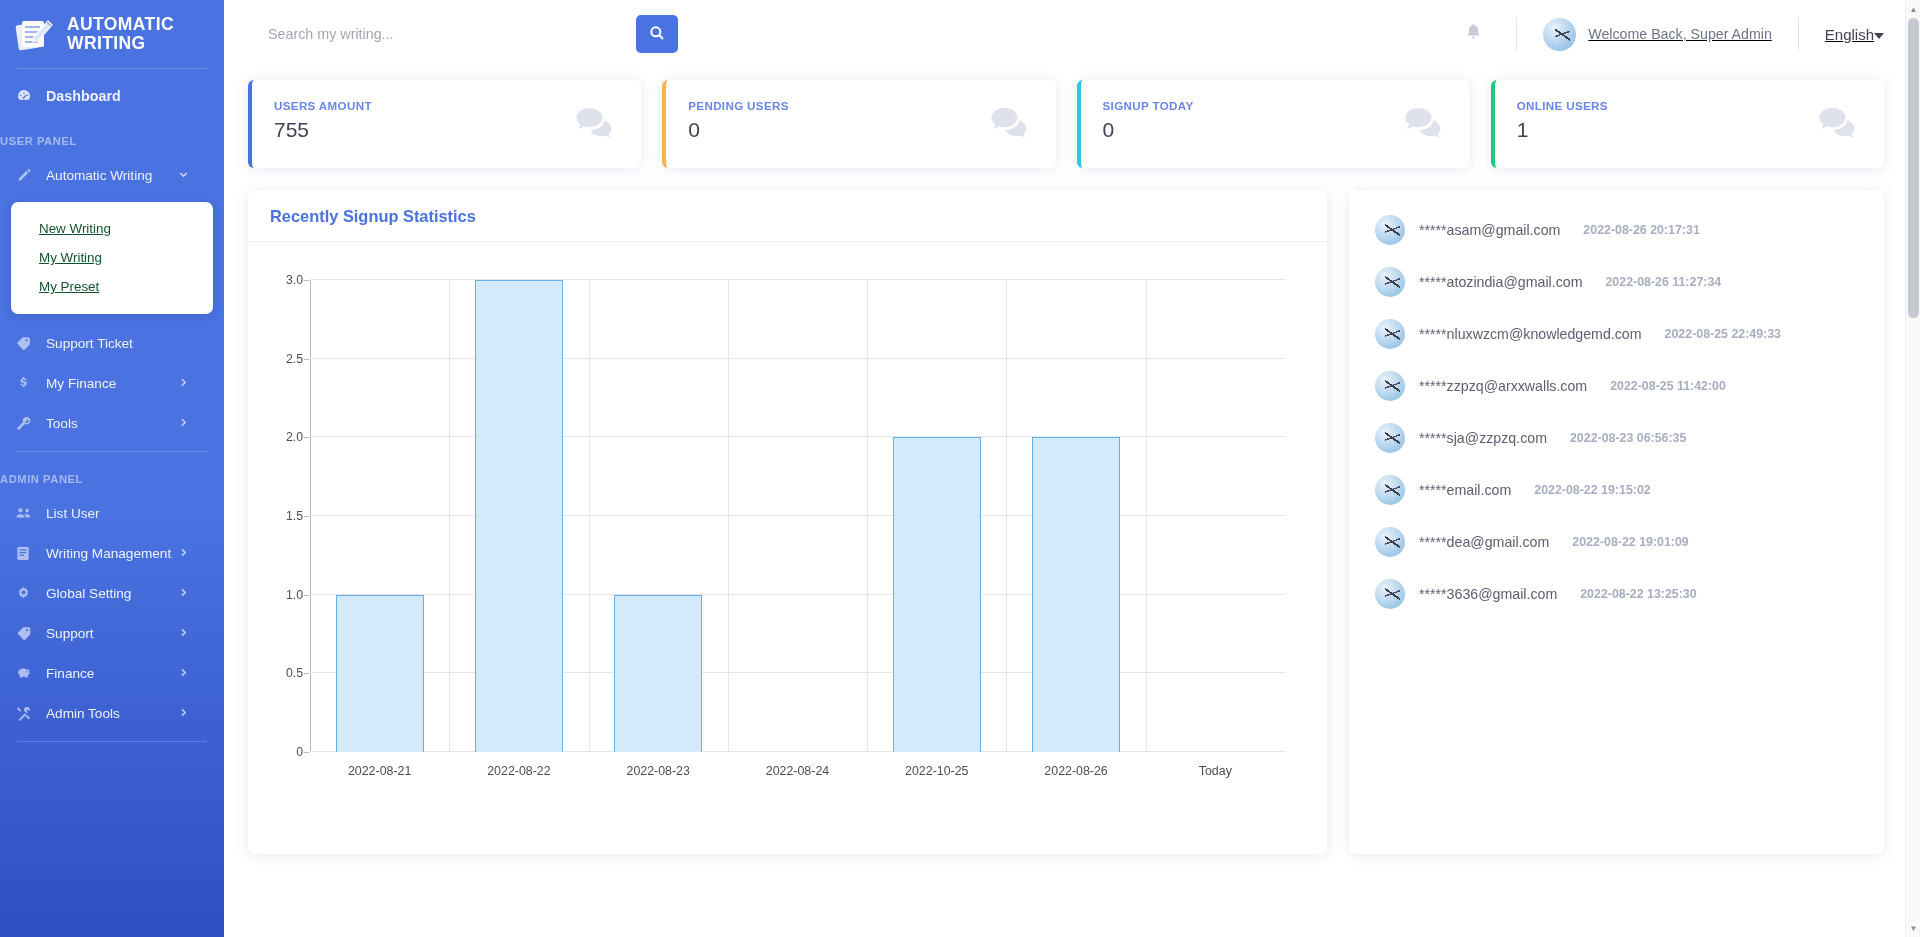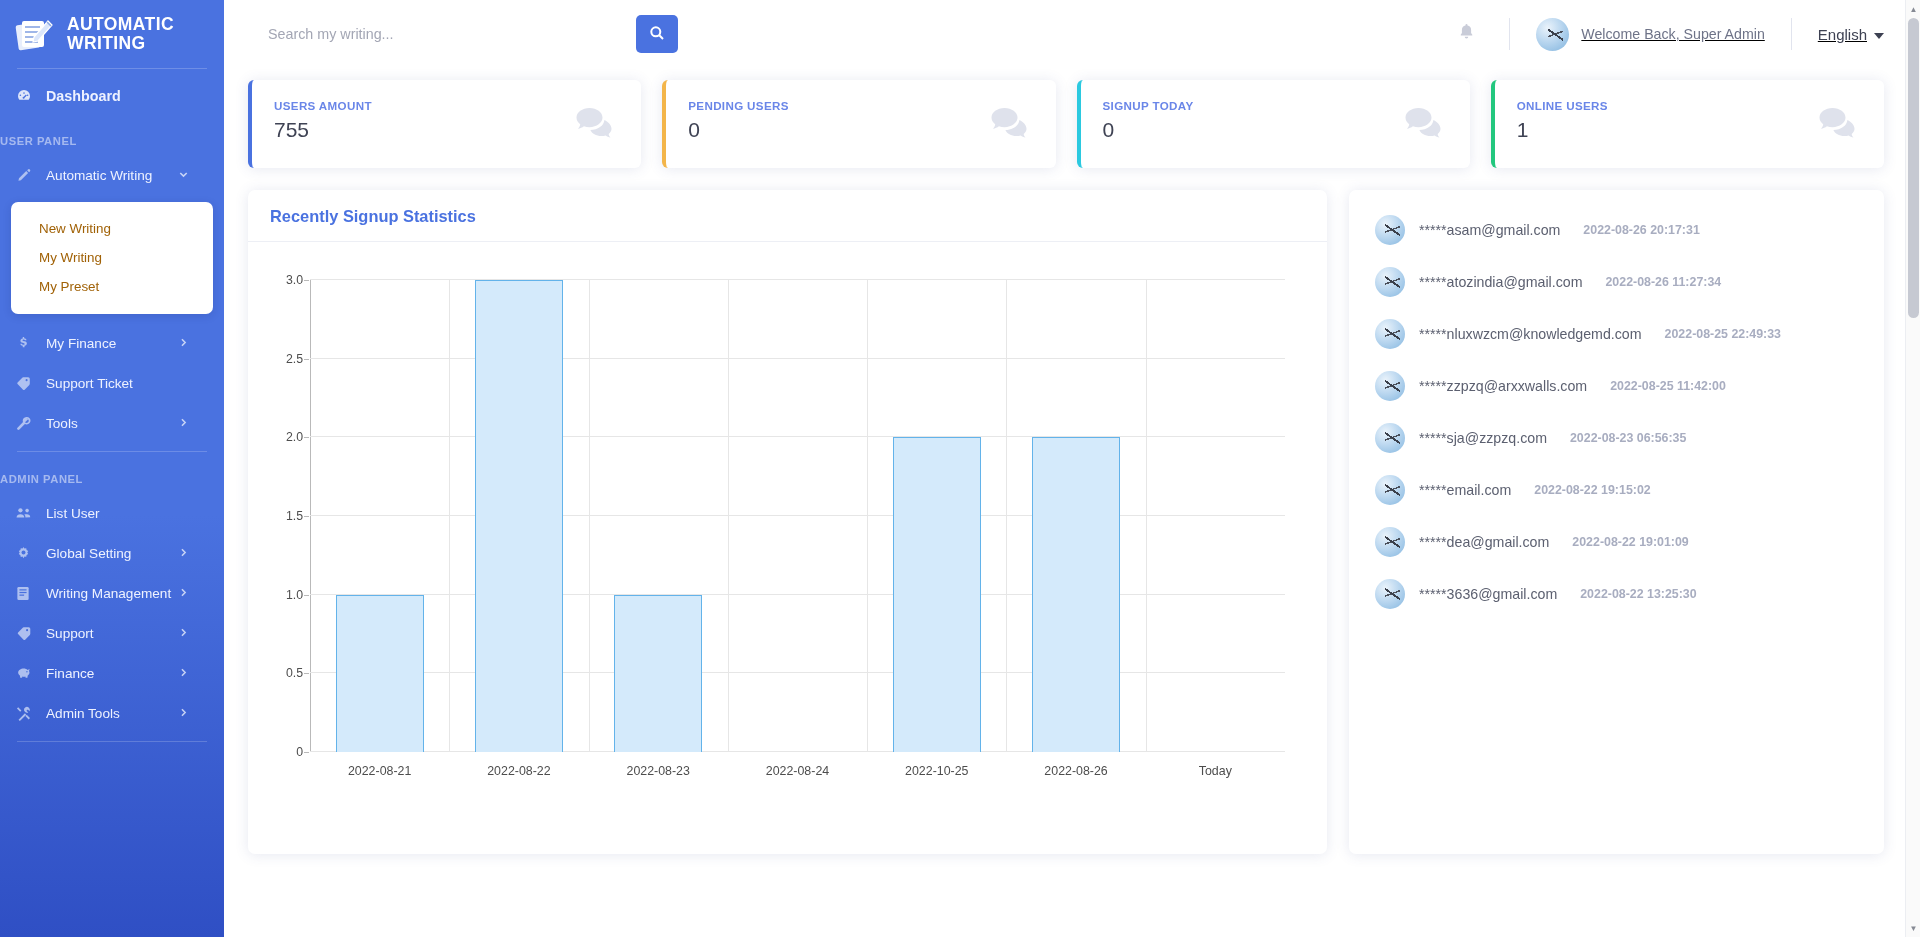--- a/index.html
+++ b/index.html
@@ -62,24 +62,25 @@
     text-transform: uppercase;
   }
   .submenu {
     background: #ffffff;
     margin: 7px 11px 9px 11px;
     border-radius: 7px;
     padding: 12px 0 13px 0;
     box-shadow: 0 2px 9px rgba(22,40,100,.16);
   }
   .submenu-item {
-    color: #a16207;
+    color: #14532d;
     font-size: 13.4px;
     padding: 7px 0 7px 28px;
     cursor: pointer;
+    text-decoration: underline;
   }
   .nav-divider { height: 1px; background: rgba(255,255,255,.19); margin: 8px 17px; }
 
   
   .main {
     flex: 1; height: 937px;
     display: flex; flex-direction: column;
     background: #ffffff;
     overflow: hidden;
     position: relative;
@@ -129,21 +130,21 @@
     position: relative; overflow: hidden; flex: none;
   }
   .avatar::before {
     content: ""; position: absolute;
     left: 36%; top: 22%; width: 46%; height: 56%;
     background:
       linear-gradient(35deg, transparent 44%, #3a3f4a 44%, #3a3f4a 52%, transparent 52%),
       linear-gradient(-20deg, transparent 47%, #4a4f5a 47%, #4a4f5a 54%, transparent 54%);
   }
   .welcome { color: #6e7388; font-size: 14.2px; }
-  .lang { color: #3d4152; font-size: 15px; display: flex; align-items: center; gap: 7px; cursor: pointer; }
+  .lang { color: #3d4152; font-size: 15px; display: flex; align-items: center; cursor: pointer; }
 
   
   .content {
     flex: 1;
     background: #ffffff;
     padding: 12px 36px 0 24px;
     overflow: hidden;
   }
 
   
@@ -342,38 +343,38 @@
 
       <div class="submenu">
         <div class="submenu-item">New Writing</div>
         <div class="submenu-item">My Writing</div>
         <div class="submenu-item">My Preset</div>
       </div>
 
       <div class="nav-item">
         <span class="ic">
           <svg width="15" height="15" viewBox="0 0 16 16" fill="#c6d3f5">
+            <path d="M7.6 1.3H13a1.7 1.7 0 011.7 1.7v5.4a1.7 1.7 0 01-.5 1.2l-5 5a1.2 1.2 0 01-1.7 0L1.7 8.5a1.2 1.2 0 010-1.7l5-5a1.7 1.7 0 01.9-.5zm3.7 2a1.1 1.1 0 100 2.2 1.1 1.1 0 000-2.2z"></path>
+          </svg>
+        </span>
+        <span class="lbl">Support Ticket</span>
+      </div>
+
+      <div class="nav-item">
+        <span class="ic">
+          <svg width="15" height="15" viewBox="0 0 16 16" fill="#c6d3f5">
             <path d="M7.2 1h1.5v1.4c1.3.1 2.3.8 2.5 2H9.6c-.2-.5-.7-.8-1.4-.8-.8 0-1.3.4-1.3.9 0 .5.4.8 1.5 1l.7.2c1.7.4 2.5 1.1 2.5 2.4 0 1.3-1 2.2-2.5 2.4V12H7.2v-1.5c-1.5-.2-2.5-1-2.6-2.2h1.6c.1.6.8 1 1.7 1 .9 0 1.4-.4 1.4-.9 0-.5-.4-.7-1.4-1l-.9-.2C5.4 6.8 4.7 6.1 4.7 5c0-1.3 1-2.2 2.5-2.4z"></path>
           </svg>
         </span>
         <span class="lbl">My Finance</span>
         <span class="chev">
           <svg width="11" height="11" viewBox="0 0 12 12" fill="none" stroke="#e3e9fb" stroke-width="1.7">
             <path d="M4.3 2.5L7.8 6l-3.5 3.5"></path>
           </svg>
         </span>
-      </div>
-
-      <div class="nav-item">
-        <span class="ic">
-          <svg width="15" height="15" viewBox="0 0 16 16" fill="#c6d3f5">
-            <path d="M7.6 1.3H13a1.7 1.7 0 011.7 1.7v5.4a1.7 1.7 0 01-.5 1.2l-5 5a1.2 1.2 0 01-1.7 0L1.7 8.5a1.2 1.2 0 010-1.7l5-5a1.7 1.7 0 01.9-.5zm3.7 2a1.1 1.1 0 100 2.2 1.1 1.1 0 000-2.2z"></path>
-          </svg>
-        </span>
-        <span class="lbl">Support Ticket</span>
       </div>
 
       <div class="nav-item">
         <span class="ic">
           <svg width="15" height="15" viewBox="0 0 16 16" fill="#c6d3f5">
             <path d="M11.2 1a4 4 0 00-3.7 5.5L1.6 12.4a1.4 1.4 0 102 2l5.9-5.9A4 4 0 1011.2 1zm0 1.6a2.4 2.4 0 11-1.6 4.2L13 3.4a2.4 2.4 0 01-1.8-.8z"></path>
           </svg>
         </span>
         <span class="lbl">Tools</span>
         <span class="chev">
@@ -389,47 +390,47 @@
 
       <div class="nav-item">
         <span class="ic">
           <svg width="16" height="14" viewBox="0 0 18 14" fill="#c6d3f5">
             <circle cx="5" cy="4" r="2.4"></circle>
               <circle cx="12.5" cy="4.3" r="2"></circle>
             <path d="M.6 12c0-2.4 2-3.7 4.4-3.7S9.4 9.6 9.4 12zM10.6 12c0-1.6-.5-2.6-1.3-3.2.9-.3 1.9-.3 2.9-.3 2.1 0 3.8 1.1 3.8 3.2z"></path>
           </svg>
         </span>
         <span class="lbl">List User</span>
-      </div>
-
-      <div class="nav-item">
-        <span class="ic">
-          <svg width="15" height="15" viewBox="0 0 16 16" fill="#c6d3f5">
-            <path d="M8 1l1 1.7 1.9-.4.4 1.9L13 5.3l-1 1.6 1 1.6-1.7 1.1-.4 1.9-1.9-.4L8 13l-1-1.7-1.9.4-.4-1.9L3 8.5l1-1.6L3 5.3l1.7-1.1.4-1.9 1.9.4z"></path>
-            <circle cx="8" cy="7" r="2.1" fill="#4a72e0"></circle>
-          </svg>
-        </span>
-        <span class="lbl">Global Setting</span>
-        <span class="chev">
-          <svg width="11" height="11" viewBox="0 0 12 12" fill="none" stroke="#e3e9fb" stroke-width="1.7">
-            <path d="M4.3 2.5L7.8 6l-3.5 3.5"></path>
-          </svg>
-        </span>
       </div>
 
       <div class="nav-item">
         <span class="ic">
           <svg width="14" height="15" viewBox="0 0 14 16" fill="#c6d3f5">
             <rect x="1" y="1" width="12" height="14" rx="1.4"></rect>
             <rect x="3.2" y="3.5" width="7.6" height="1.3" fill="#4a72e0"></rect>
             <rect x="3.2" y="6.3" width="7.6" height="1.3" fill="#4a72e0"></rect>
             <rect x="3.2" y="9.1" width="5" height="1.3" fill="#4a72e0"></rect>
           </svg>
         </span>
         <span class="lbl">Writing Management</span>
+        <span class="chev">
+          <svg width="11" height="11" viewBox="0 0 12 12" fill="none" stroke="#e3e9fb" stroke-width="1.7">
+            <path d="M4.3 2.5L7.8 6l-3.5 3.5"></path>
+          </svg>
+        </span>
+      </div>
+
+      <div class="nav-item">
+        <span class="ic">
+          <svg width="15" height="15" viewBox="0 0 16 16" fill="#c6d3f5">
+            <path d="M8 1l1 1.7 1.9-.4.4 1.9L13 5.3l-1 1.6 1 1.6-1.7 1.1-.4 1.9-1.9-.4L8 13l-1-1.7-1.9.4-.4-1.9L3 8.5l1-1.6L3 5.3l1.7-1.1.4-1.9 1.9.4z"></path>
+            <circle cx="8" cy="7" r="2.1" fill="#4a72e0"></circle>
+          </svg>
+        </span>
+        <span class="lbl">Global Setting</span>
         <span class="chev">
           <svg width="11" height="11" viewBox="0 0 12 12" fill="none" stroke="#e3e9fb" stroke-width="1.7">
             <path d="M4.3 2.5L7.8 6l-3.5 3.5"></path>
           </svg>
         </span>
       </div>
 
       <div class="nav-item">
         <span class="ic">
           <svg width="16" height="15" viewBox="0 0 16 16" fill="#c6d3f5">

